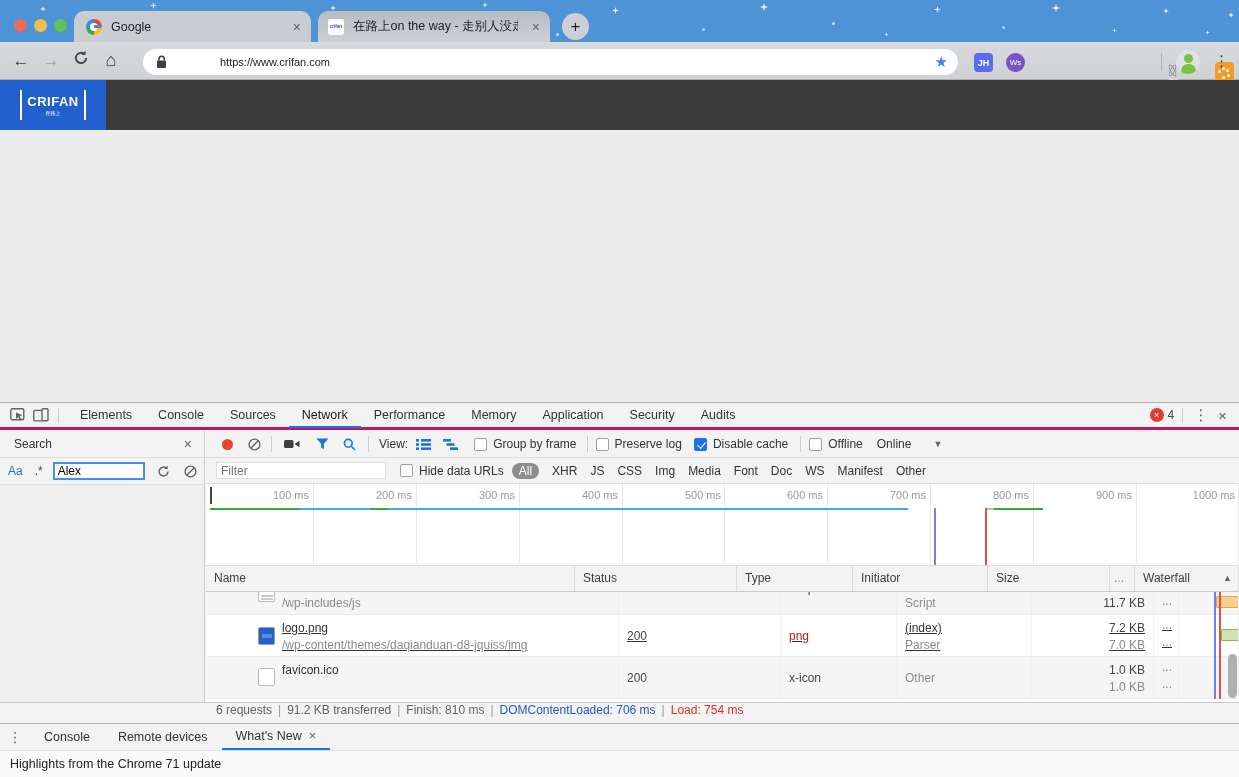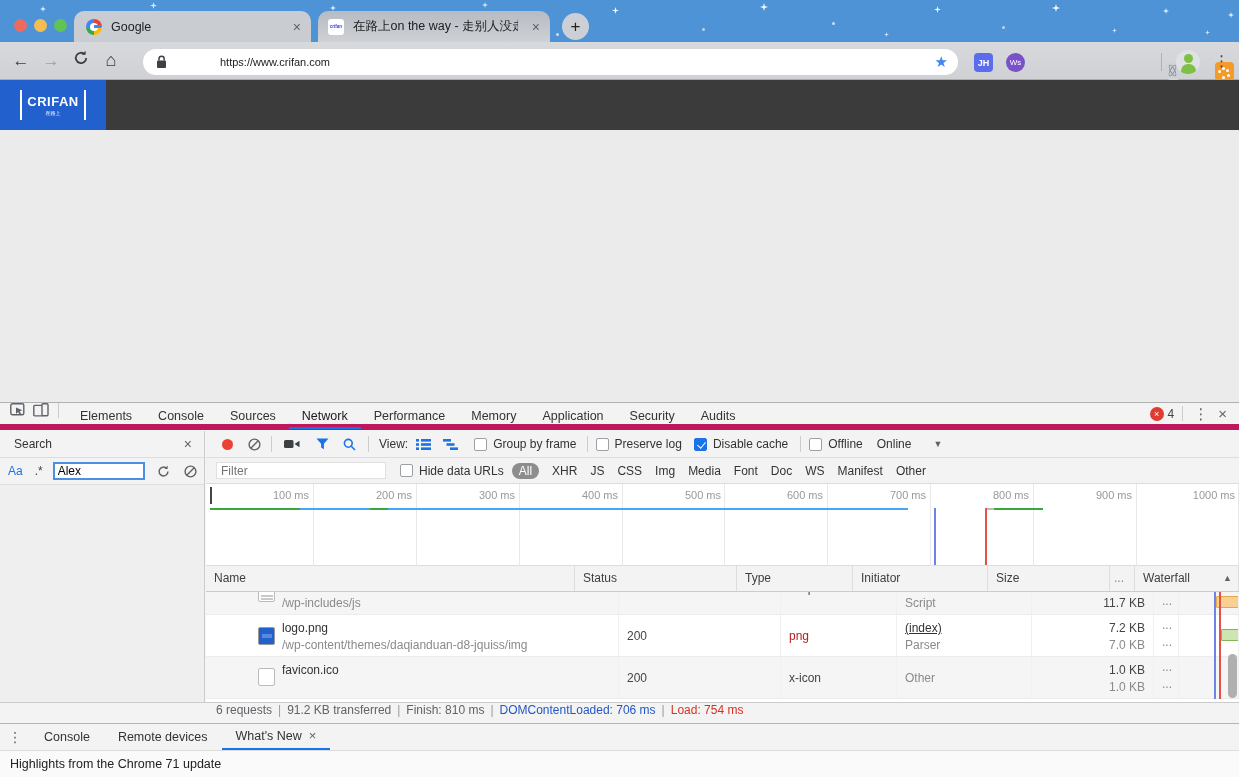--- a/index.html
+++ b/index.html
@@ -50,21 +50,21 @@
   
   .page { position:absolute; left:0; top:80px; width:1239px; height:322px; background:#ebebeb; }
   .page-header { position:absolute; left:0; top:0; width:1239px; height:50px; background:#3b3b3b; }
   .logo-block { position:absolute; left:0; top:0; width:106px; height:50px; background:#2160cd; display:flex; flex-direction:column; align-items:center; justify-content:center; }
   .logo-inner { border-left:2px solid #fff; border-right:2px solid #fff; padding:4px 5px; text-align:center; }
   .logo-main { color:#fff; font-size:13px; font-weight:bold; letter-spacing:0.5px; }
   .logo-sub { color:#fff; font-size:5px; margin-top:1px; }
 
   
   .devtools { position:absolute; left:0; top:402px; width:1239px; height:321px; background:#f3f3f3; border-top:1px solid #b0b0b0; }
-  .dt-tabbar { position:absolute; left:0; top:0; right:0; height:27px; border-bottom:6px solid #be185d; display:flex; background:#f3f3f3; }
+  .dt-tabbar { position:absolute; left:0; top:0; right:0; height:27px; border-bottom:3px solid #be185d; display:flex; align-items:center; background:#f3f3f3; }
   .dt-icon { margin-left:10px; display:flex; }
   .dt-sep { width:1px; height:15px; background:#ccc; margin-left:9px; }
   .dt-tab { padding:0 13px; font-size:12.5px; color:#333; height:26px; line-height:26px; }
   .dt-tab.active { color:#1a1a1a; border-bottom:2px solid #1a73e8; }
   .dt-right { margin-left:auto; display:flex; align-items:center; margin-right:12px; }
   .err-badge { width:14px; height:14px; border-radius:50%; background:#df3d32; color:#fff; font-size:9px; line-height:14px; text-align:center; }
   .err-count { margin-left:4px; color:#444; }
   .dt-right .dt-sep { margin-left:8px; }
   .dt-right .gly { margin-left:10px; color:#5f6368; font-size:15px; }
 
@@ -107,21 +107,21 @@
 
   .net-header { height:26px; background:#f3f3f3; border-bottom:1px solid #ccc; display:flex; font-size:12px; color:#3c4043; }
   .hc { border-right:1px solid #ddd; padding-left:8px; line-height:25px; position:relative; }
   .c-name{width:369px;} .c-status{width:162px;} .c-type{width:116px;} .c-init{width:135px;} .c-size{width:122px;} .c-dots{width:25px; padding-left:4px; color:#8a8a8a;} .c-wf{flex:1;}
   .sort { position:absolute; right:6px; top:0; font-size:9px; color:#5f6368; }
 
   .rows-wrap { position:relative; }
   .nrow { display:flex; position:relative; border-bottom:1px solid #ececec;padding-left:44px; }
   .nrow .cell { padding-left:8px; position:relative; overflow:hidden; border-right:1px solid #f0f0f0; }
   .r-js { height:23px; background:#f5f5f5; overflow:hidden; }
-  .r-logo { height:42px; background:#fff; }
+  .r-logo { height:42px; background:#fff;text-decoration:underline; }
   .r-fav { height:42px; background:#f5f5f5; }
   .l1 { display:block; color:#333; line-height:17px; margin-top:5px; }
   .l2 { display:block; color:#8a8a8a; line-height:17px; }
   .cmid { display:flex; align-items:center; }
   .gray { color:#8a8a8a; }
   .right { text-align:right; padding-right:8px; }
   .lnk { text-decoration:underline; color:#333; }
   .fileicon { position:absolute; left:8px; width:17px; height:18px; background:#fff; border:1px solid #bbb; border-radius:2px; }
   .fi-js { top:-8px; } .fi-js::after { content:"JS"; position:absolute; left:3px; top:1px; font-size:6.5px; font-weight:bold; color:#e8882c; }
   .fi-js i { position:absolute; left:2px; top:10px; width:12px; height:1.5px; background:#c9c9c9; box-shadow:0 3px 0 #c9c9c9; }

